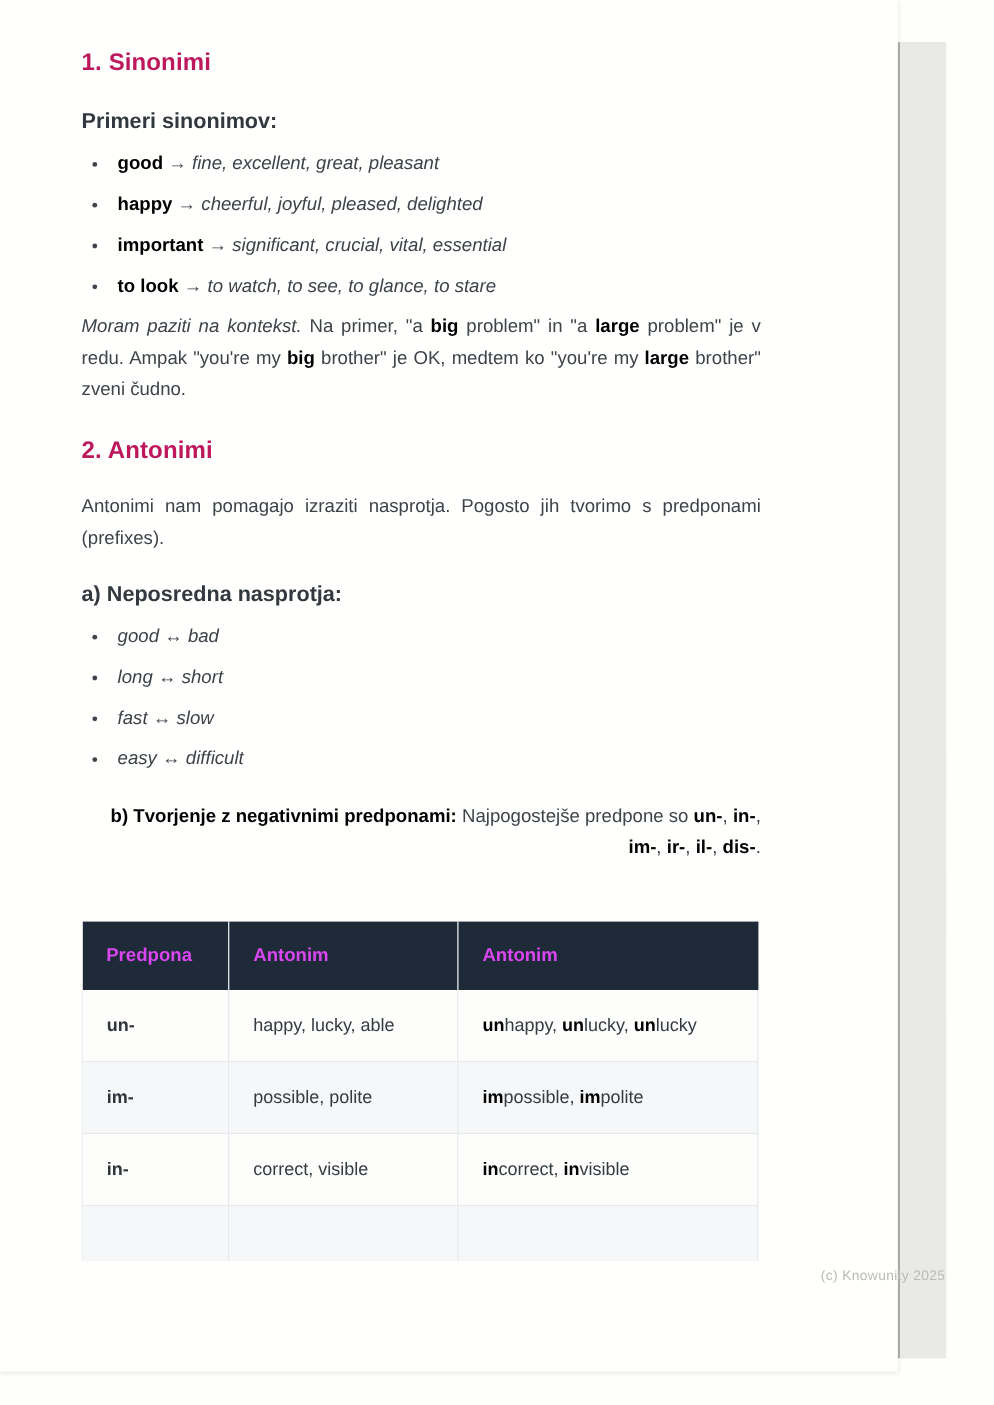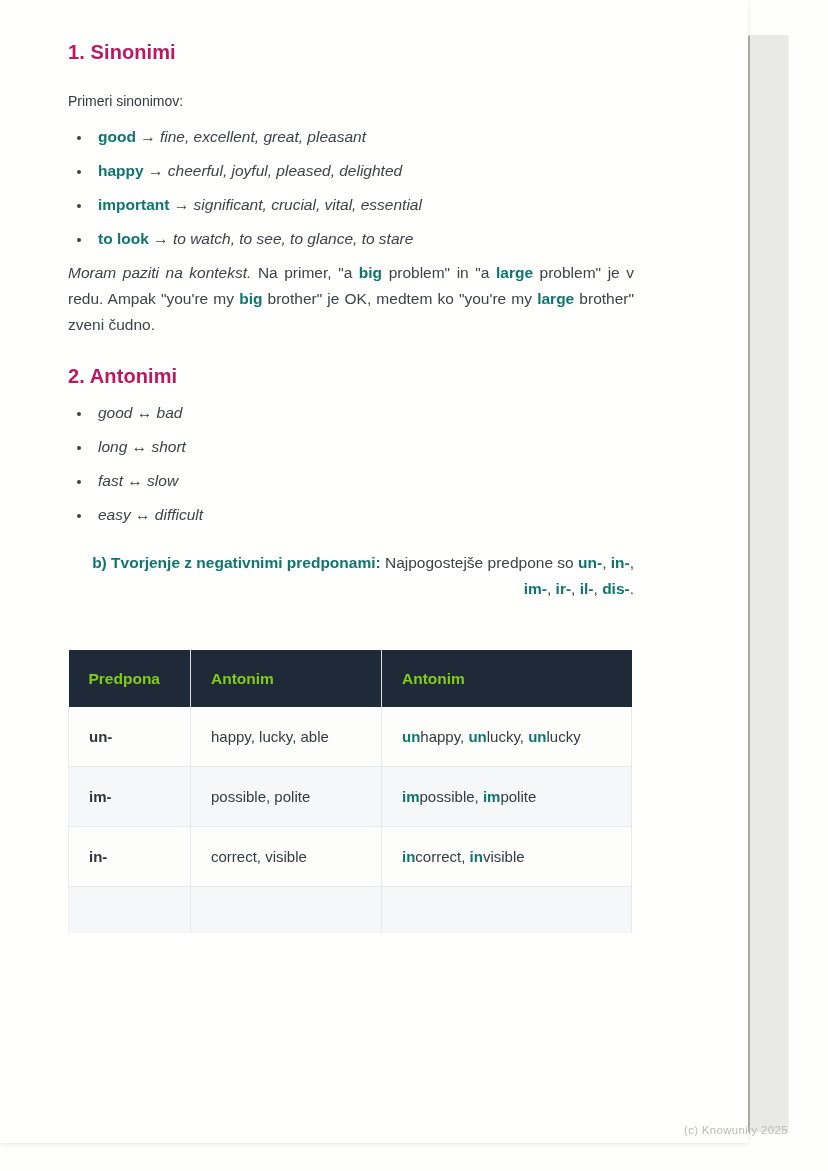--- a/index.html
+++ b/index.html
@@ -16,51 +16,51 @@
     width: 748px; height: 1143px;
     background: #fffffe;
     box-shadow: 0 1px 4px rgba(0,0,0,.10);
     padding: 40px 114px 0 68px;
     overflow: hidden;
   }
   .section-heading {
     font-size: 20px; font-weight: 700; color: #be185d;
     line-height: 24px; margin: 0 0 24px 0; letter-spacing: .1px;
   }
-  .section-heading.second { margin-top: 6px; margin-bottom: 12px; }
+  .section-heading.second { margin-top: 6px; margin-bottom: 22px; }
   p.body-text {
     font-size: 15.5px; line-height: 26px; color: #3d4349;
     margin: 0 0 20px 0; text-align: justify;
   }
   p.body-text.wide-gap { margin-bottom: 16px; }
   p.body-text.context { margin-bottom: 26px; }
   p.intro2 { margin-bottom: 20px; }
   .list-title {
-    font-size: 14px; line-height: 26px; color: #32383e;
-    font-weight: 400; margin: 0 0 10px 0;
+    font-size: 18px; line-height: 26px; color: #32383e;
+    font-weight: 700; margin: 0 0 10px 0;
   }
   ul.doc-list { margin: 0 0 4px 0; padding: 0 0 0 24px; list-style: disc outside; }
   ul.doc-list.pairs { margin-bottom: 22px; }
   ul.doc-list li {
     font-size: 15.5px; line-height: 26px; color: #3d4349;
     margin: 0 0 8px 0; padding-left: 6px;
   }
   ul.doc-list li::marker { color: #3d4349; font-size: 13px; }
-  .sb { font-weight: 700; color: #0f766e; }
+  .sb { font-weight: 700; color: #000000; }
   .si { font-style: italic; }
   p.prefix-intro {
     font-size: 15.5px; line-height: 26px; color: #3d4349;
     margin: 0 0 0 0; text-align: right;
   }
   table.prefix-table {
     border-collapse: collapse; width: 563px; margin-top: 48px;
     table-layout: fixed;
   }
   table.prefix-table thead th {
-    background: #1e2a38; color: #84cc16; text-align: left;
+    background: #1e2a38; color: #d946ef; text-align: left;
     font-size: 15.5px; font-weight: 700; line-height: 17px;
     padding: 20px 14px 20px 20px;
     border-right: 1px solid rgba(255,255,255,.85);
   }
   table.prefix-table thead th:last-child { border-right: none; }
   table.prefix-table tbody td {
     font-size: 15px; line-height: 19px; color: #343b41;
     padding: 20px 14px 20px 20px;
     border-right: 1px solid #e7e9ec;
     border-left: 1px solid #eceef0;
@@ -73,21 +73,21 @@
   table.prefix-table tbody tr.partial td { height: 46px; }
   .edge-strip {
     position: absolute; left: 748px; top: 35px;
     width: 41px; height: 1097px;
     background: #e9eae6;
     border-left: 2px solid #a9aaa6;
     border-right: 1px solid #f0f0ed;
     border-radius: 2px 2px 0 0;
   }
   .watermark {
-    position: absolute; left: 684px; top: 1124px;
+    position: absolute; left: 684px; top: 1058px;
     font-size: 11.5px; color: #b9bcb4; letter-spacing: .3px;
     z-index: 5; white-space: nowrap;
   }
 </style>
 </head>
 <body>
 
 <div class="page">
 
   <section>
@@ -103,21 +103,23 @@
       <li><span class="sb">important</span><span> → </span><span class="si">significant, crucial, vital, essential</span></li>
       <li><span class="sb">to look</span><span> → </span><span class="si">to watch, to see, to glance, to stare</span></li>
     </ul>
 
     <p class="body-text context"><span class="si">Moram paziti na kontekst.</span><span> Na primer, "a </span><span class="sb">big</span><span> problem" in "a </span><span class="sb">large</span><span> problem" je v redu. Ampak "you're my </span><span class="sb">big</span><span> brother" je OK, medtem ko "you're my </span><span class="sb">large</span><span> brother" zveni čudno.</span></p>
   </section>
 
   <section>
     <h2 class="section-heading second">2. Antonimi</h2>
 
+    <p class="body-text intro2"><span>Antonimi nam pomagajo izraziti nasprotja. Pogosto jih tvorimo s predponami (prefixes).</span></p>
 
+    <div class="list-title">a) Neposredna nasprotja:</div>
 
     <ul class="doc-list pairs">
       <li><span class="si">good ↔ bad</span></li>
       <li><span class="si">long ↔ short</span></li>
       <li><span class="si">fast ↔ slow</span></li>
       <li><span class="si">easy ↔ difficult</span></li>
     </ul>
 
     <p class="prefix-intro"><span class="sb">b) Tvorjenje z negativnimi predponami:</span><span> Najpogostejše predpone so </span><span class="sb">un-</span><span>, </span><span class="sb">in-</span><span>, </span><span class="sb">im-</span><span>, </span><span class="sb">ir-</span><span>, </span><span class="sb">il-</span><span>, </span><span class="sb">dis-</span><span>.</span></p>
 

